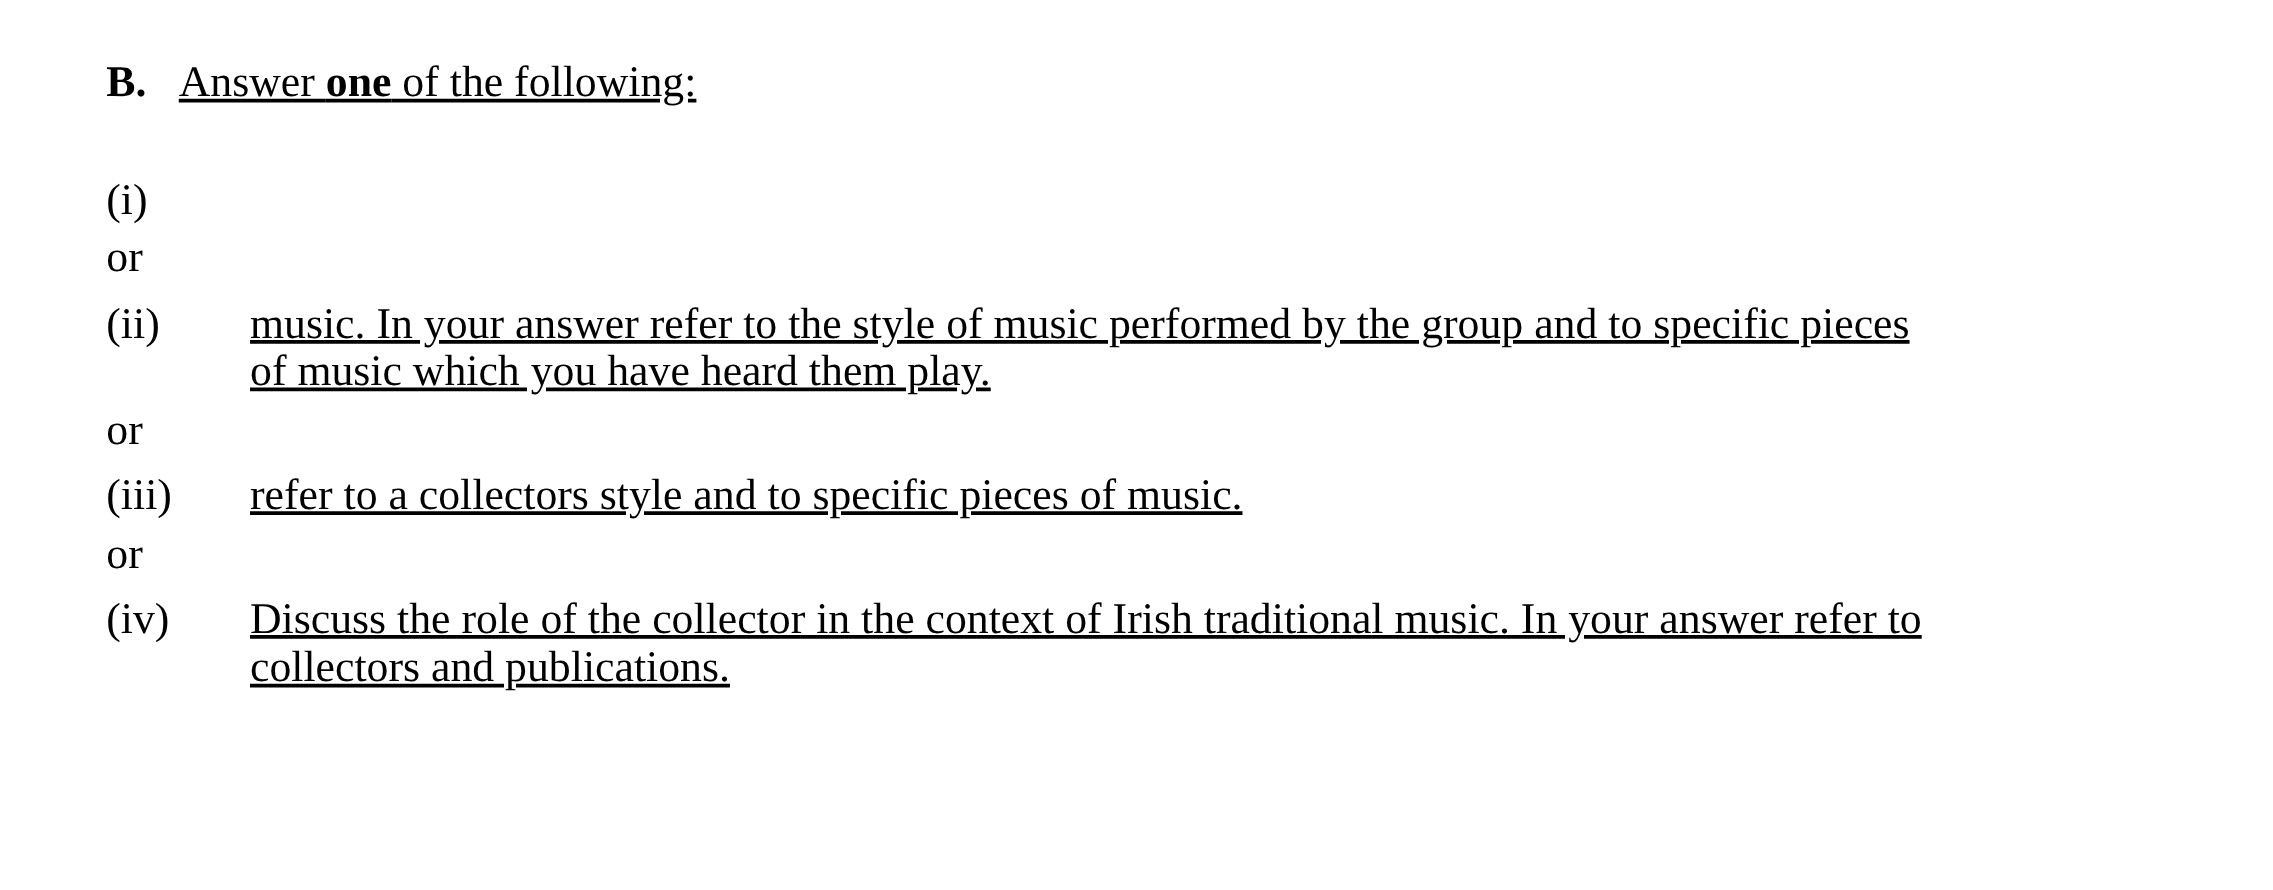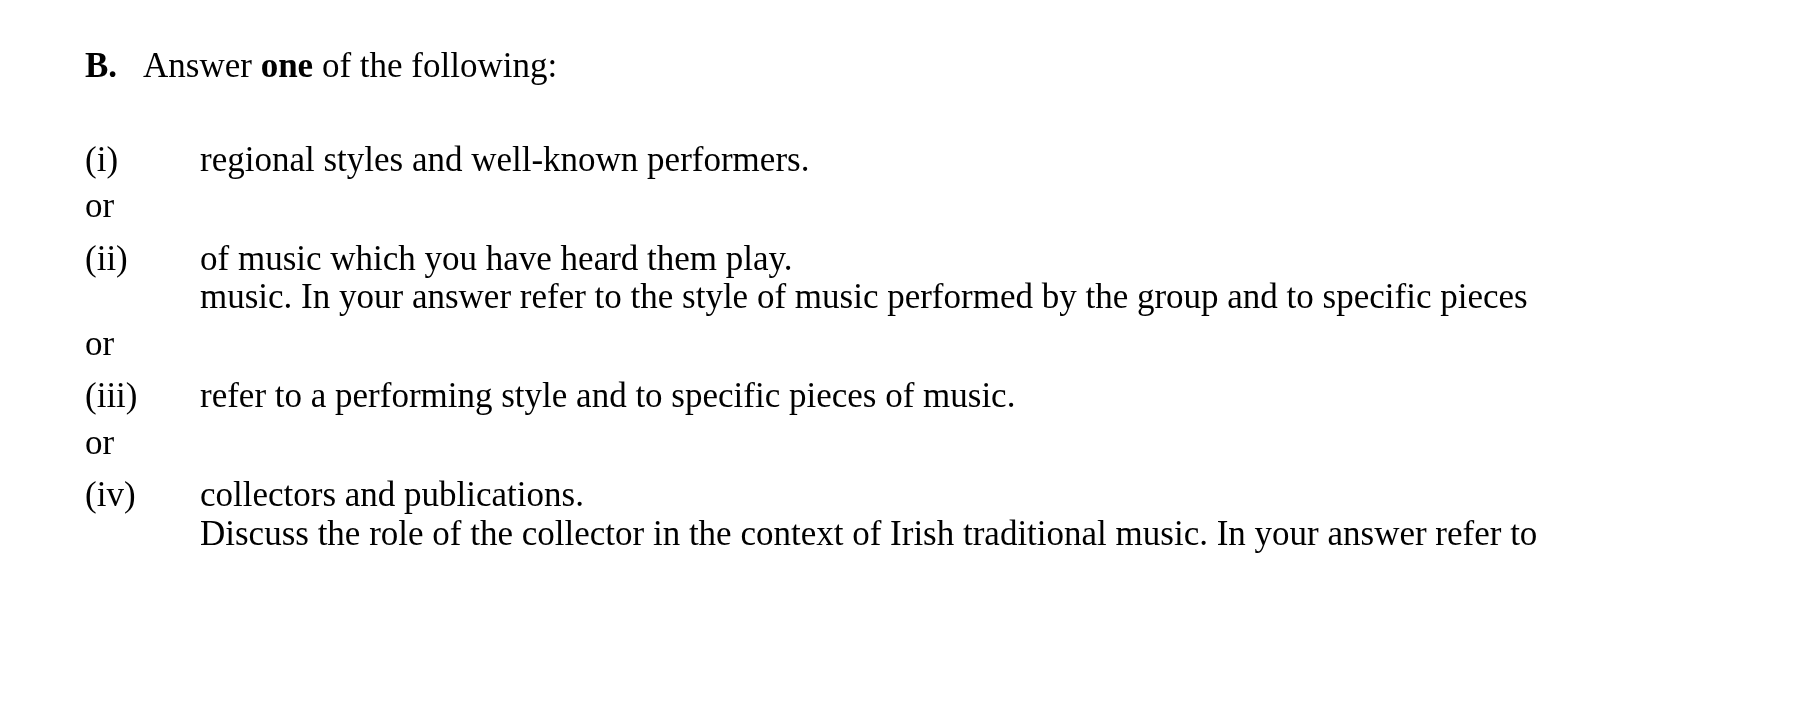--- a/index.html
+++ b/index.html
@@ -23,21 +23,21 @@
   .row { display: flex; align-items: flex-start; }
   .bold { font-weight: bold; }
   .header-row .marker {
     flex: 0 0 58px;
     width: 58px;
   }
   .item .marker {
     flex: 0 0 115px;
     width: 115px;
   }
-  .text-col { flex: 1 1 auto; min-width: 0; }
+  .text-col { flex: 1 1 auto; min-width: 0; text-decoration: underline; }
   .line { white-space: nowrap; }
   .list { margin-top: 55px; }
   .or-sep {
     font-weight: normal;
     margin: 8px 0 14px 0;
   }
 </style>
 </head>
 <body>
 
@@ -46,47 +46,46 @@
   <div class="row header-row">
     <span class="marker bold">B.</span>
     <span class="text-col"><span>Answer </span><span class="bold">one</span><span> of the following:</span></span>
   </div>
 
   <div class="list">
 
     <div class="row item">
       <span class="marker">(i)</span>
       <div class="text-col">
-        <div class="line">regional styles and well-known performers.</div>
       </div>
     </div>
 
     <div class="or-sep">or</div>
 
     <div class="row item">
       <span class="marker">(ii)</span>
       <div class="text-col">
+        <div class="line">music. In your answer refer to the style of music performed by the group and to specific pieces</div>
         <div class="line">of music which you have heard them play.</div>
-        <div class="line">music. In your answer refer to the style of music performed by the group and to specific pieces</div>
       </div>
     </div>
 
     <div class="or-sep">or</div>
 
     <div class="row item">
       <span class="marker">(iii)</span>
       <div class="text-col">
-        <div class="line">refer to a performing style and to specific pieces of music.</div>
+        <div class="line">refer to a collectors style and to specific pieces of music.</div>
       </div>
     </div>
 
     <div class="or-sep">or</div>
 
     <div class="row item">
       <span class="marker">(iv)</span>
       <div class="text-col">
+        <div class="line">Discuss the role of the collector in the context of Irish traditional music. In your answer refer to</div>
         <div class="line">collectors and publications.</div>
-        <div class="line">Discuss the role of the collector in the context of Irish traditional music. In your answer refer to</div>
       </div>
     </div>
 
   </div>
 </div>
 
 </body></html>

